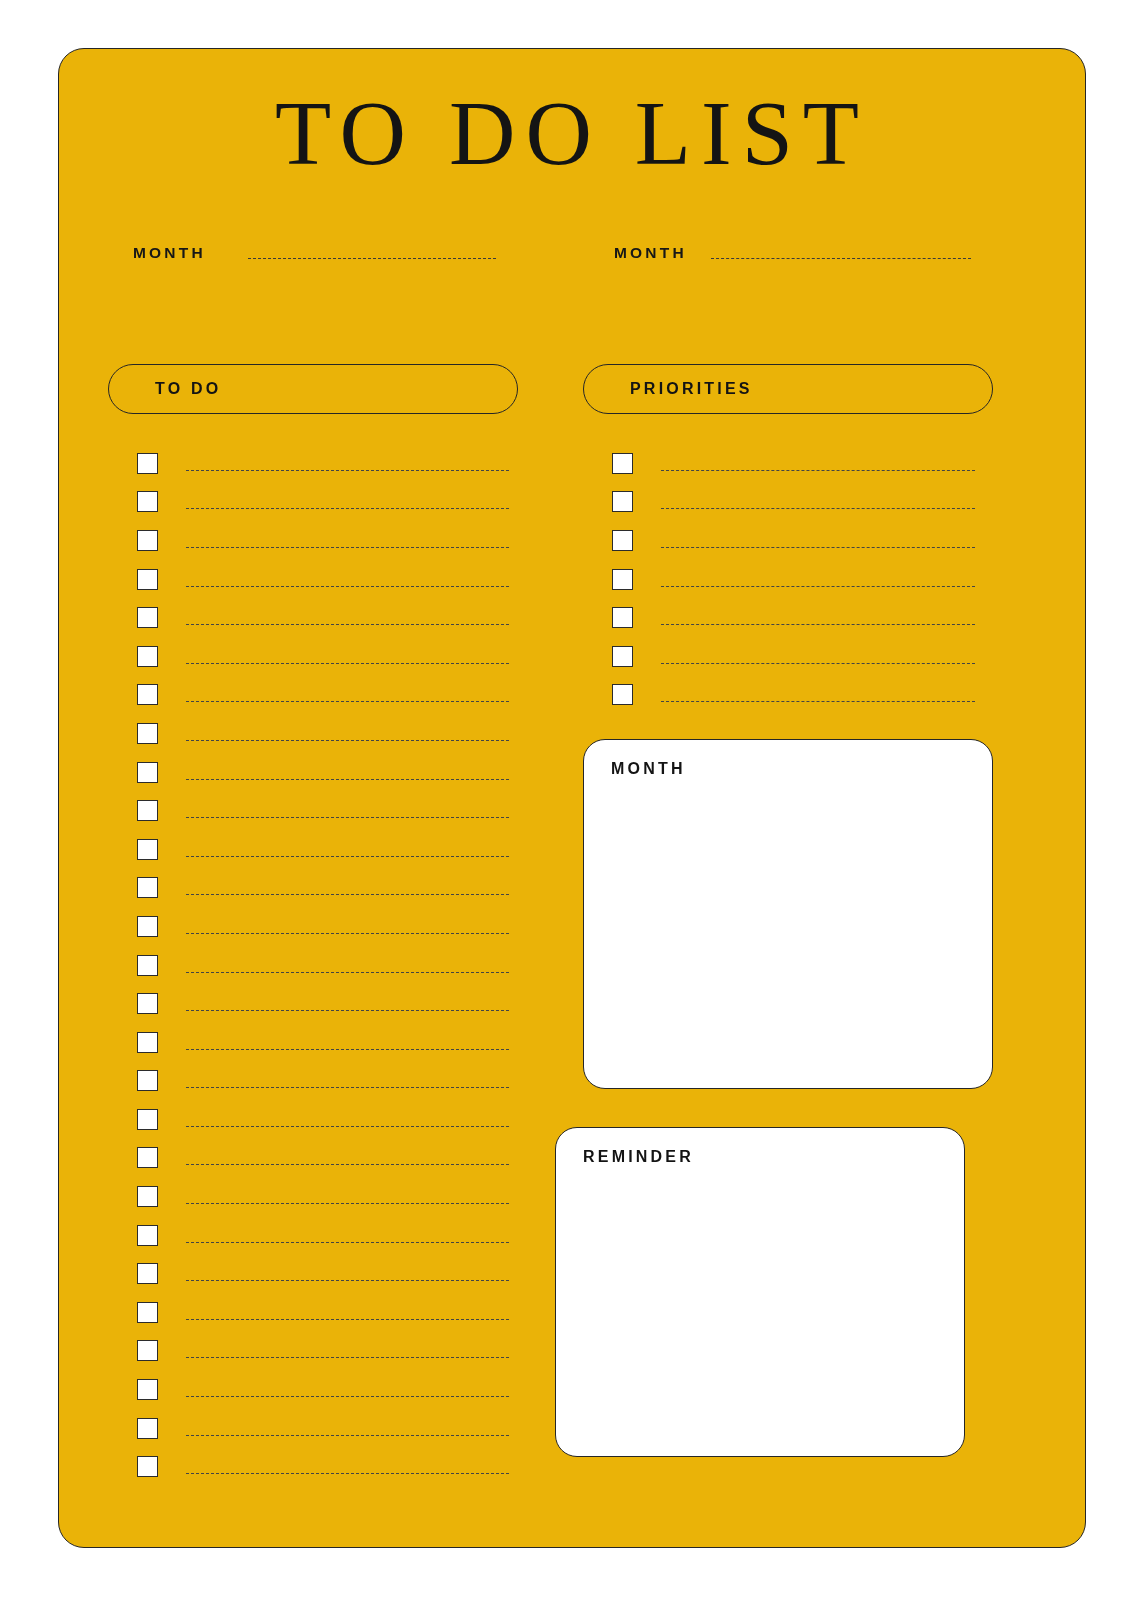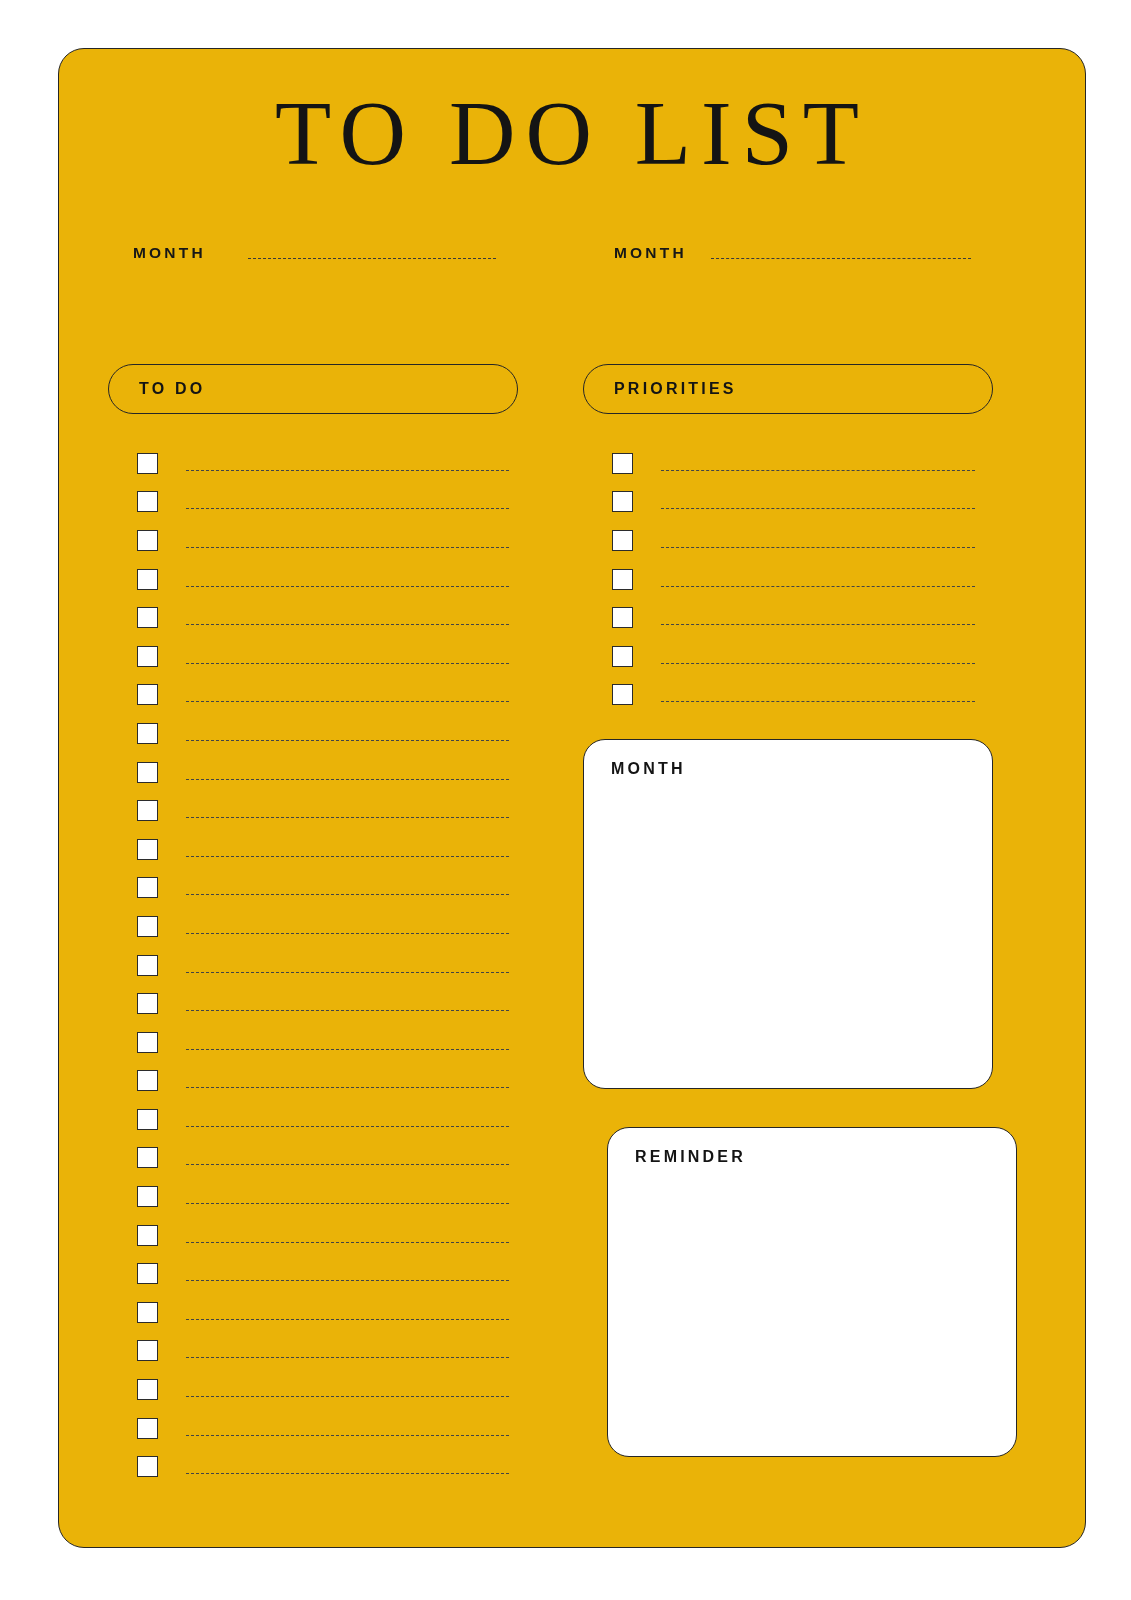--- a/index.html
+++ b/index.html
@@ -72,21 +72,21 @@
   .pill {
     position: absolute;
     border: 1.6px solid #262626;
     border-radius: 26px;
     box-sizing: border-box;
     height: 50px;
     display: flex;
     align-items: center;
   }
   .pill span {
-    padding-left: 30px;
+    padding-left: 46px;
     font-size: 16px;
     font-weight: 700;
     letter-spacing: 3.2px;
     color: #141414;
   }
   #todo-pill { left: 49px; top: 315px; width: 410px; }
   #priorities-pill { left: 524px; top: 315px; width: 410px; }
 
   
   .checklist {
@@ -131,21 +131,21 @@
   .box-title {
     position: absolute;
     left: 27px;
     top: 20px;
     font-size: 16px;
     font-weight: 700;
     letter-spacing: 3.2px;
     color: #141414;
   }
   #notes-box { left: 524px; top: 690px; width: 410px; height: 350px; }
-  #reminder-box { left: 548px; top: 1078px; width: 410px; height: 330px; }
+  #reminder-box { left: 496px; top: 1078px; width: 410px; height: 330px; }
 </style>
 </head>
 <body>
 
 <div class="page">
 
   <div class="title">TO DO LIST</div>
 
   <div class="fieldrow">
     <div class="field-label" id="month-label">MONTH</div>

